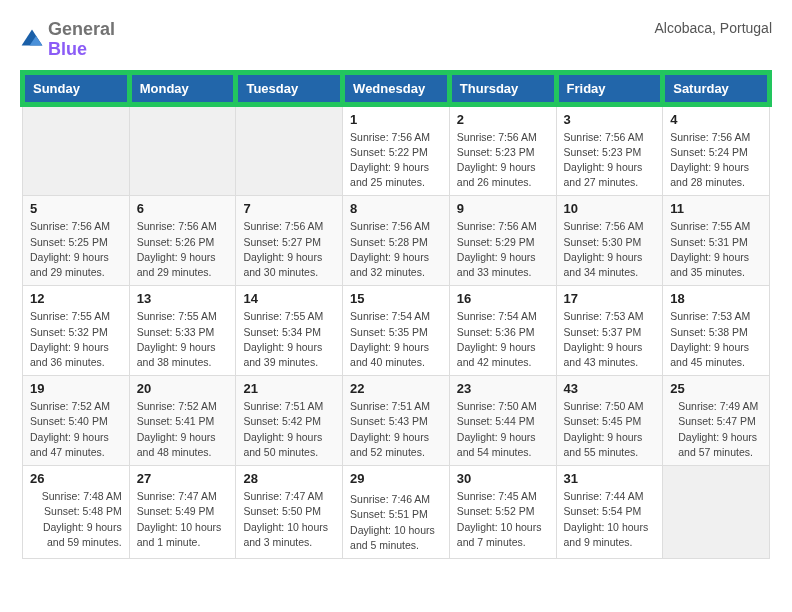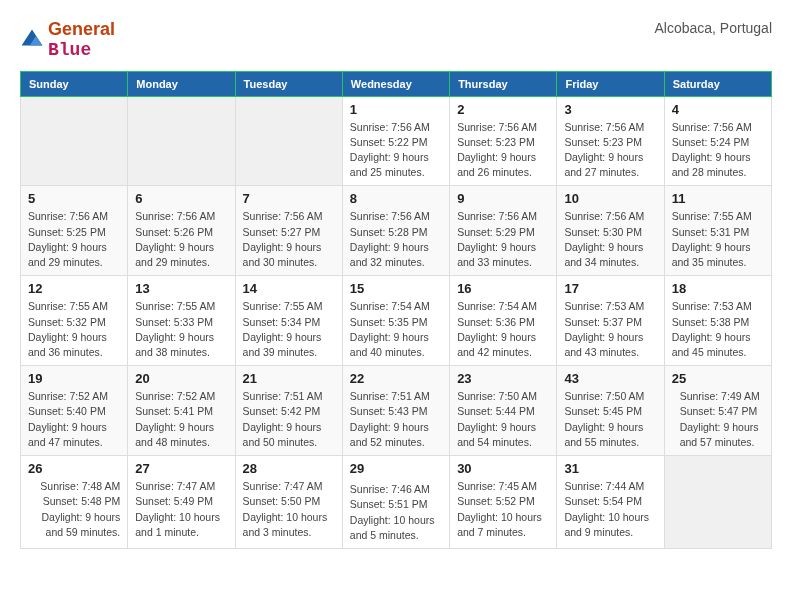--- a/index.html
+++ b/index.html
@@ -19,22 +19,22 @@
     .logo {
       display: flex;
       align-items: center;
       gap: 4px;
     }
     .logo-text {
       font-size: 18px;
       font-weight: bold;
       line-height: 1.1;
     }
-    .logo-general { color: #c2410c; }
-    .logo-blue { color: #be185d; font-family: Liberation Mono, monospace; }
+    .logo-general { color: #737373; }
+    .logo-blue { color: #8b5cf6; }
     .logo-icon {
       width: 24px;
       height: 24px;
     }
     .title-block { text-align: right; }
     .month-title {
       font-size: 32px;
       font-weight: bold;
       color: #222;
     }
@@ -45,22 +45,22 @@
     .calendar {
       width: 100%;
       border-collapse: collapse;
       border: 1px solid #ccc;
     }
     .calendar th {
       background: #2266aa;
       color: #fff;
       text-align: left;
       padding: 6px 8px;
-      font-size: 11px;
-      border: 1px solid #22c55e;
+      font-size: 13px;
+      border: 5px solid #22c55e;
     }
     .calendar td {
       vertical-align: top;
       padding: 5px 7px;
       border: 1px solid #ddd;
       font-size: 11px;
       color: #333;
       width: calc(100% / 7);
       min-height: 85px;
       background: #fff;

